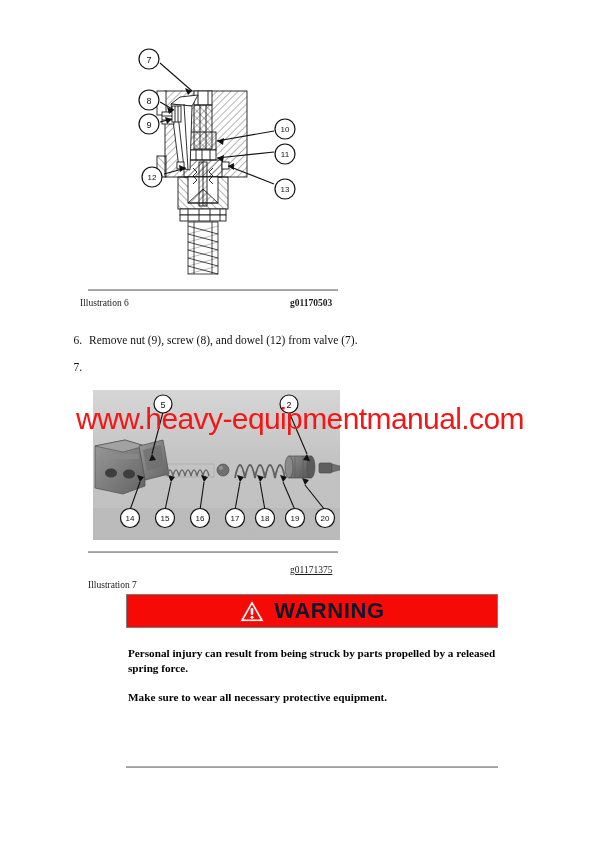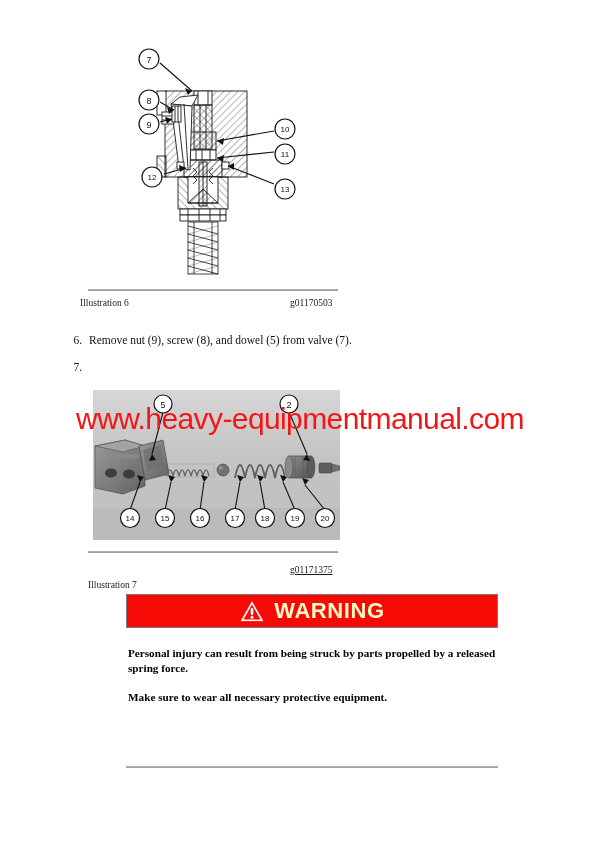--- a/index.html
+++ b/index.html
@@ -46,21 +46,21 @@
 
   
   .caption {
     position: absolute;
     font-family: "Liberation Serif", serif;
     font-size: 9.5px;
     color: #1a1a1a;
     white-space: nowrap;
   }
   .cap6-name { left: 80px; top: 298px; }
-  .cap6-id   { left: 290px; top: 298px; }
+  .cap6-id   { left: 290px; top: 298px; font-weight: bold; }
   .cap7-name { left: 88px; top: 580px; }
   .cap7-id   { left: 290px; top: 565px; text-decoration: underline; }
 
   
   .step {
     position: absolute;
     left: 70px;
     width: 460px;
     font-family: "Liberation Serif", serif;
     font-size: 11.5px;
@@ -116,21 +116,21 @@
     display: flex;
     align-items: center;
     justify-content: center;
     gap: 9px;
   }
   .warn-banner .tri { flex: none; display: block; }
   .warn-label {
     font-family: "Liberation Sans", sans-serif;
     font-size: 22px;
     font-weight: bold;
-    color: #fef9c3;
+    color: #0f172a;
     letter-spacing: 0.6px;
     line-height: 1;
     text-align: center;
   }
 
   
   .warn-body {
     position: absolute;
     left: 128px;
     top: 646px;
@@ -289,21 +289,21 @@
     </svg>
   </div>
 
   <div class="rule rule-a"></div>
 
   <div class="caption cap6-name">Illustration 6</div>
   <div class="caption cap6-id">g01170503</div>
 
   <div class="step step-6">
     <span class="step-num">6.</span>
-    <span class="step-text">Remove nut (9), screw (8), and dowel (5) from valve (7).</span>
+    <span class="step-text">Remove nut (9), screw (8), and dowel (12) from valve (7).</span>
   </div>
 
   <div class="step step-7">
     <span class="step-num">7.</span>
   </div>
 
   <div class="photo">
     <svg width="247" height="150" viewBox="0 0 247 150" xmlns="http://www.w3.org/2000/svg">
       <defs>
         <linearGradient id="bgGrad" x1="0" y1="0" x2="0" y2="1">

